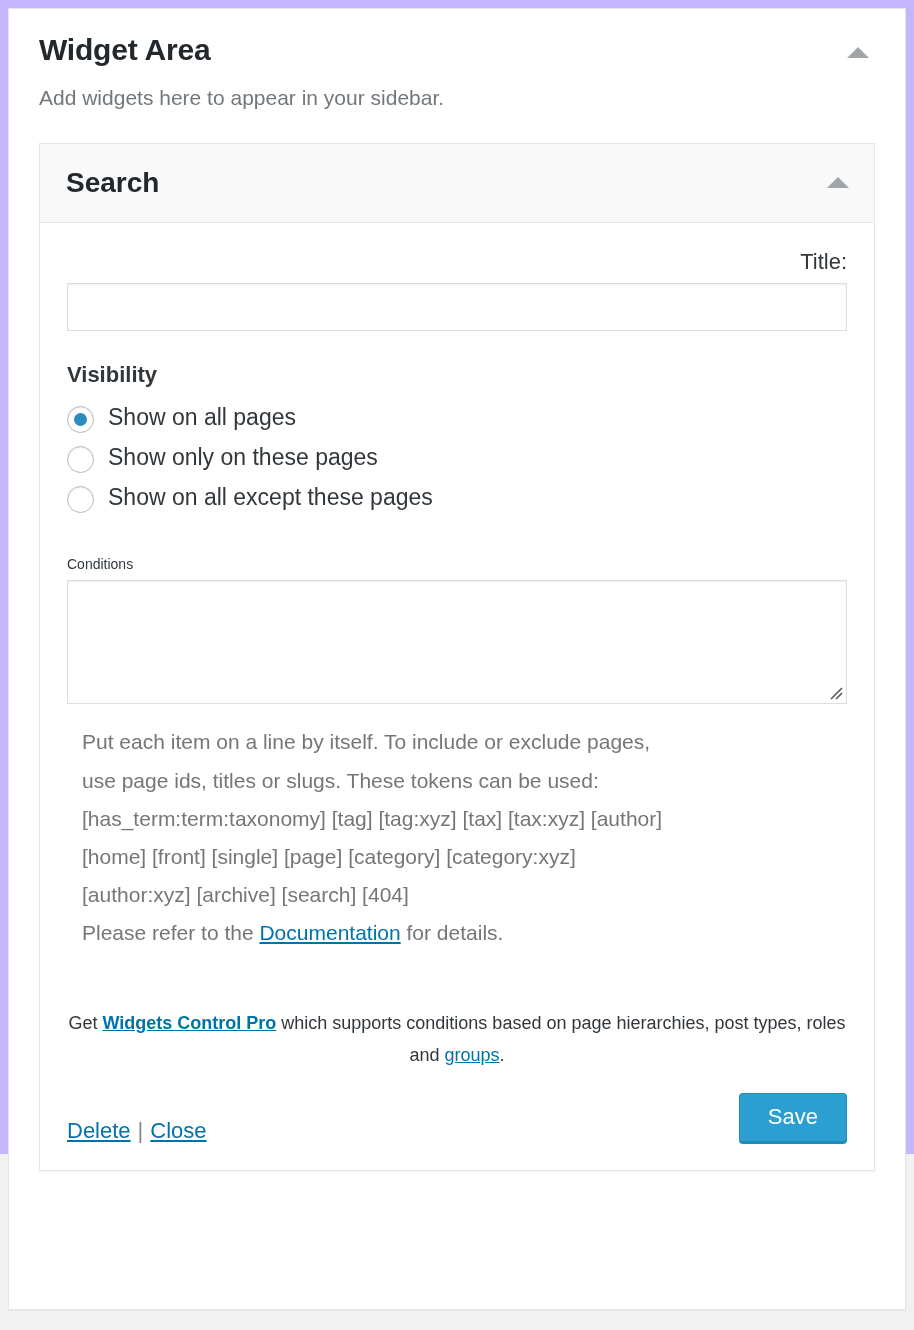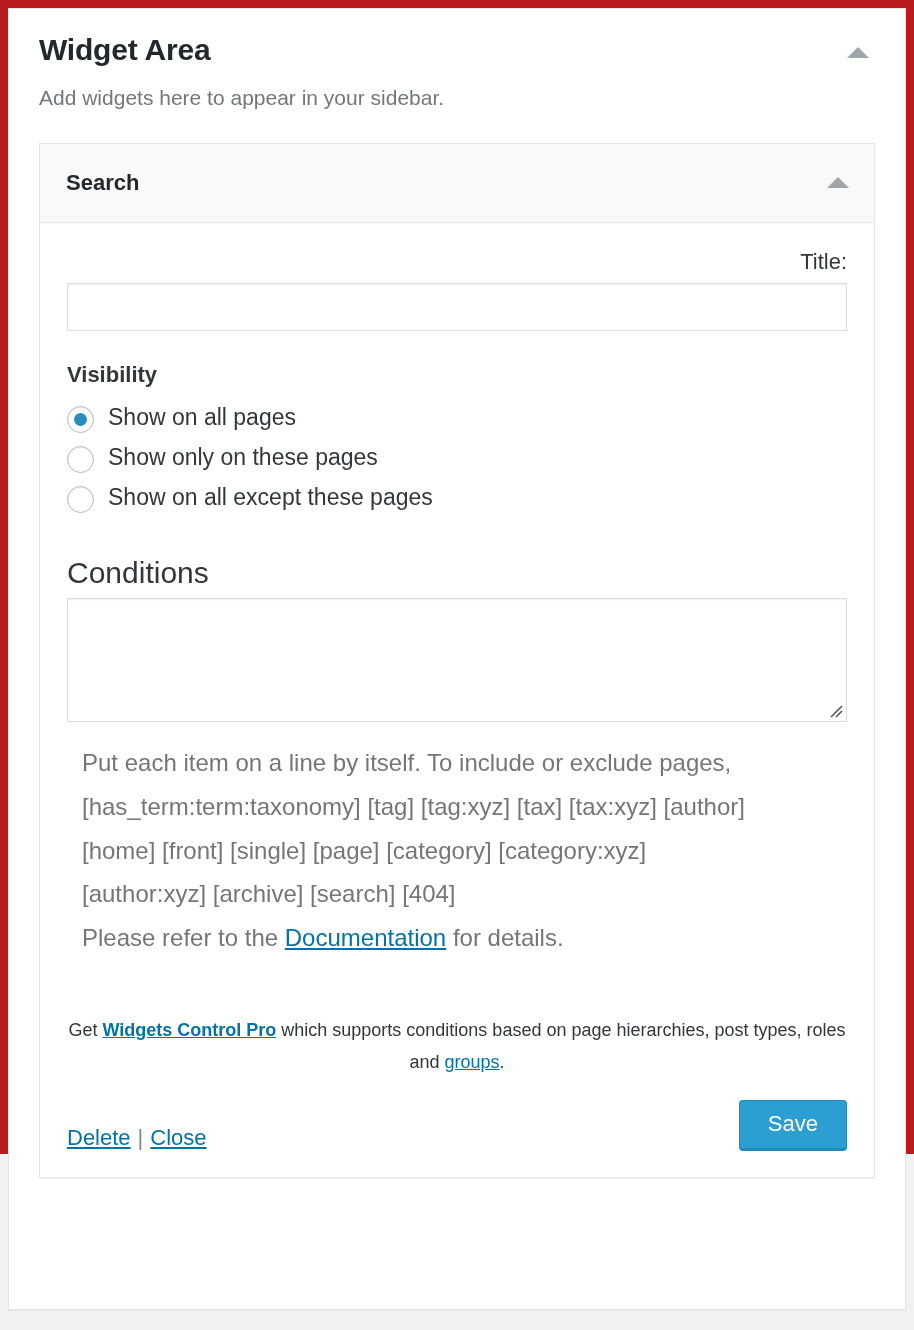--- a/index.html
+++ b/index.html
@@ -6,21 +6,21 @@
   html, body {
     margin: 0; padding: 0;
     width: 914px; height: 1330px;
     background: #f1f1f1;
     font-family: "Liberation Sans", sans-serif;
     -webkit-font-smoothing: antialiased;
   }
 
   .page {
     width: 914px; height: 1154px;
-    background: #b91c1c;
+    background: #c4b5fd;
     padding: 8px 0 0 8px;
   }
 
   
   .sidebar-card {
     background: #ffffff;
     border: 1px solid #e5e5e5;
     box-shadow: 0 1px 1px rgba(0,0,0,.04);
     width: 898px;
     height: 1302px;
@@ -69,21 +69,21 @@
     background: #f9f9f9;
     border-bottom: 1px solid #e5e5e5;
     height: 79px;
     padding: 0 26px;
     display: flex;
     align-items: center;
     position: relative;
     cursor: pointer;
   }
   .widget-name {
-    font-size: 22px;
+    font-size: 28px;
     font-weight: bold;
     color: #23282d;
   }
   .widget-top .toggle-arrow { right: 25px; top: 33px; }
 
   .widget-body {
     padding: 25px 27px 0 27px;
   }
 
   label.fld-label {
@@ -141,21 +141,21 @@
     background: #2b8cbe;
   }
   .radio-text {
     font-size: 23px;
     color: #32373c;
     line-height: 1;
   }
 
   .cond-label {
     display: block;
-    font-size: 30px;
+    font-size: 14px;
     color: #32373c;
     margin: 30px 0 8px 0;
   }
   .cond-box {
     position: relative;
     width: 100%;
     height: 124px;
     border: 1px solid #ddd;
     background: #fff;
     box-shadow: inset 0 1px 2px rgba(0,0,0,.07);
@@ -170,21 +170,21 @@
     padding: 6px 10px;
   }
   .grip {
     position: absolute;
     right: 3px; bottom: 3px;
     width: 16px; height: 16px;
     pointer-events: none;
   }
 
   .help {
-    font-size: 24px;
+    font-size: 21px;
     color: #767676;
     line-height: 1.82;
     margin: 19px 0 0 15px;
   }
   .help .ln { display: block; white-space: nowrap; }
 
   a.lnk {
     color: #0073aa;
     text-decoration: underline;
   }
@@ -269,20 +269,21 @@
         <div class="cond-box">
           <textarea class="cond-area" style=""></textarea>
           <svg class="grip" viewBox="0 0 16 16">
             <line x1="15" y1="4" x2="4" y2="15" stroke="#555" stroke-width="1.6"></line>
             <line x1="15" y1="9" x2="9" y2="15" stroke="#555" stroke-width="1.6"></line>
           </svg>
         </div>
 
         <div class="help">
           <span class="ln">Put each item on a line by itself. To include or exclude pages,</span>
+          <span class="ln">use page ids, titles or slugs. These tokens can be used:</span>
           <span class="ln">[has_term:term:taxonomy] [tag] [tag:xyz] [tax] [tax:xyz] [author]</span>
           <span class="ln">[home] [front] [single] [page] [category] [category:xyz]</span>
           <span class="ln">[author:xyz] [archive] [search] [404]</span>
           <span class="ln"><span>Please refer to the </span><a class="lnk" href="#">Documentation</a><span> for details.</span></span>
         </div>
 
         <p class="promo"><span>Get </span><a class="lnk strong" href="#">Widgets Control Pro</a><span> which supports conditions based on page hierarchies, post types, roles and </span><a class="lnk" href="#">groups</a><span>.</span></p>
 
         <div class="widget-foot">
           <div class="foot-links"><a class="lnk" href="#">Delete</a><span class="sep">|</span><a class="lnk" href="#">Close</a></div>

